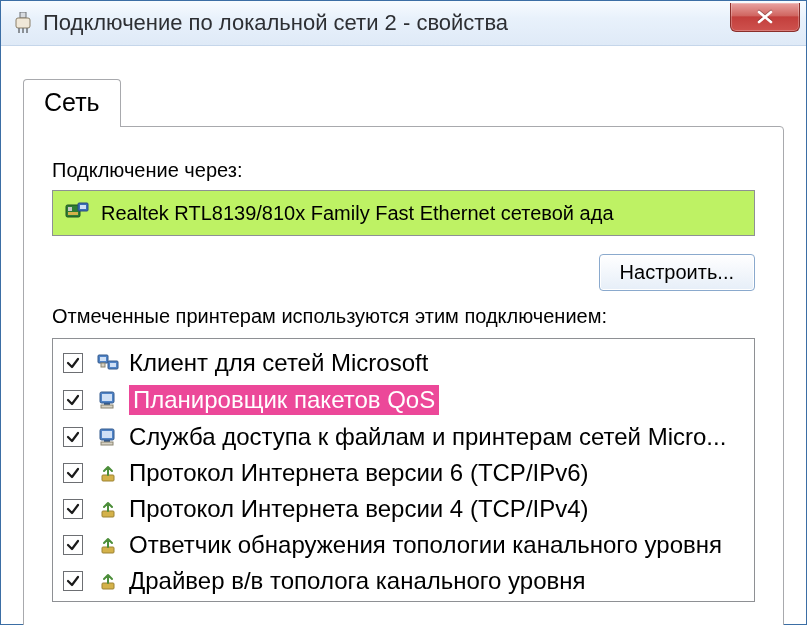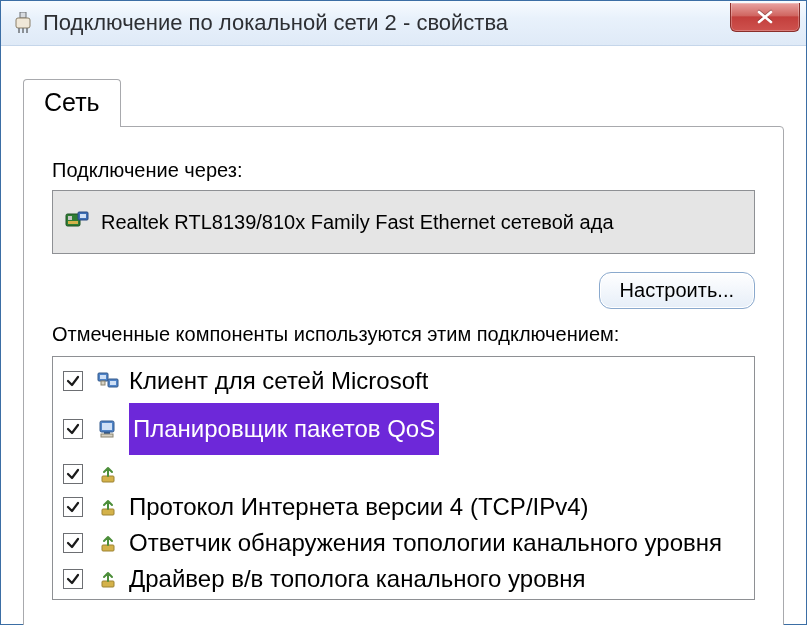--- a/index.html
+++ b/index.html
@@ -87,44 +87,44 @@
     position: relative;
     z-index: 1;
   }
   .label {
     font-size: 20px;
     margin-bottom: 8px;
     margin-top: 8px;
   }
   .adapter-box {
     border: 1px solid #8e9094;
-    background: #e5e5e5;
+    background: #bef264;
     height: 44px;
     display: flex;
     align-items: center;
-    padding: 9px 12px;
+    padding: 0 12px;
     white-space: nowrap;
     overflow: hidden;
     font-size: 20px;
   }
   .adapter-icon {
     width: 24px;
     height: 22px;
     margin-right: 12px;
     flex-shrink: 0;
   }
   .button-row {
     display: flex;
     justify-content: flex-end;
     margin: 18px 0 14px 0;
   }
   .btn {
     background: linear-gradient(to bottom, #ffffff, #e6eef8);
     border: 1px solid #8aa9cd;
-    border-radius: 12px;
+    border-radius: 4px;
     padding: 6px 20px;
     font-size: 20px;
     font-family: inherit;
     box-shadow: inset 0 0 0 1px #fff;
   }
   .components-label {
     font-size: 20px;
     margin-bottom: 10px;
   }
   .listbox {
@@ -160,23 +160,23 @@
     flex-shrink: 0;
     display: flex;
     align-items: center;
     justify-content: center;
   }
   .item-label {
     overflow: hidden;
     text-overflow: ellipsis;
   }
   .item-label.selected {
-    background: #6d28d9;
+    background: #ec4899;
     color: #fff;
-    padding: 12px 4px;
+    padding: 1px 4px;
   }
 </style>
 </head>
 <body>
 
 <div class="window">
 
   <div class="titlebar">
     <span class="title-icon">
       <svg width="18" height="22" viewBox="0 0 18 22">
@@ -214,21 +214,21 @@
             <rect x="15" y="3" width="6" height="4" fill="#cfe0f6"></rect>
           </svg>
         </span>
         <span>Realtek RTL8139/810x Family Fast Ethernet сетевой ада</span>
       </div>
 
       <div class="button-row">
         <button class="btn">Настроить...</button>
       </div>
 
-      <div class="components-label">Отмеченные компоненты используются этим подключением:</div>
+      <div class="components-label">Отмеченные принтерам используются этим подключением:</div>
 
       <div class="listbox" id="components-list">
           <div class="list-item">
             <span class="chk checked">
               <svg width="14" height="14" viewBox="0 0 14 14">
                 <path d="M2 7 L6 11 L12 3" stroke="#1a1a1a" stroke-width="2.2" fill="none" stroke-linecap="round" stroke-linejoin="round"></path>
               </svg>
             </span>
             <span class="item-icon">
               <svg width="24" height="20" viewBox="0 0 24 20">
@@ -258,24 +258,41 @@
             <span class="item-label selected">Планировщик пакетов QoS</span>
           </div>
           <div class="list-item">
             <span class="chk checked">
               <svg width="14" height="14" viewBox="0 0 14 14">
                 <path d="M2 7 L6 11 L12 3" stroke="#1a1a1a" stroke-width="2.2" fill="none" stroke-linecap="round" stroke-linejoin="round"></path>
               </svg>
             </span>
             <span class="item-icon">
               <svg width="24" height="20" viewBox="0 0 24 20">
+                <rect x="4" y="2" width="14" height="11" rx="1.5" fill="#4f83c7" stroke="#355a8c"></rect>
+                <rect x="6" y="4" width="10" height="7" fill="#cfe0f6"></rect>
+                <rect x="8" y="13" width="6" height="2" fill="#355a8c"></rect>
+                <rect x="5" y="15" width="12" height="3" fill="#d7d2c4" stroke="#8a8470"></rect>
+              </svg>
+            </span>
+            <span class="item-label">Служба доступа к файлам и принтерам сетей Micro...</span>
+          </div>
+          <div class="list-item">
+            <span class="chk checked">
+              <svg width="14" height="14" viewBox="0 0 14 14">
+                <path d="M2 7 L6 11 L12 3" stroke="#1a1a1a" stroke-width="2.2" fill="none" stroke-linecap="round" stroke-linejoin="round"></path>
+              </svg>
+            </span>
+            <span class="item-icon">
+              <svg width="24" height="20" viewBox="0 0 24 20">
                 <rect x="6" y="12" width="12" height="6" rx="1" fill="#d4b24a" stroke="#9d8333"></rect>
                 <path d="M12 12 L12 4 M8 8 L12 4 L16 8" stroke="#4c8e3a" stroke-width="2" fill="none" stroke-linecap="round" stroke-linejoin="round"></path>
               </svg>
             </span>
+            <span class="item-label">Протокол Интернета версии 6 (TCP/IPv6)</span>
           </div>
           <div class="list-item">
             <span class="chk checked">
               <svg width="14" height="14" viewBox="0 0 14 14">
                 <path d="M2 7 L6 11 L12 3" stroke="#1a1a1a" stroke-width="2.2" fill="none" stroke-linecap="round" stroke-linejoin="round"></path>
               </svg>
             </span>
             <span class="item-icon">
               <svg width="24" height="20" viewBox="0 0 24 20">
                 <rect x="6" y="12" width="12" height="6" rx="1" fill="#d4b24a" stroke="#9d8333"></rect>

